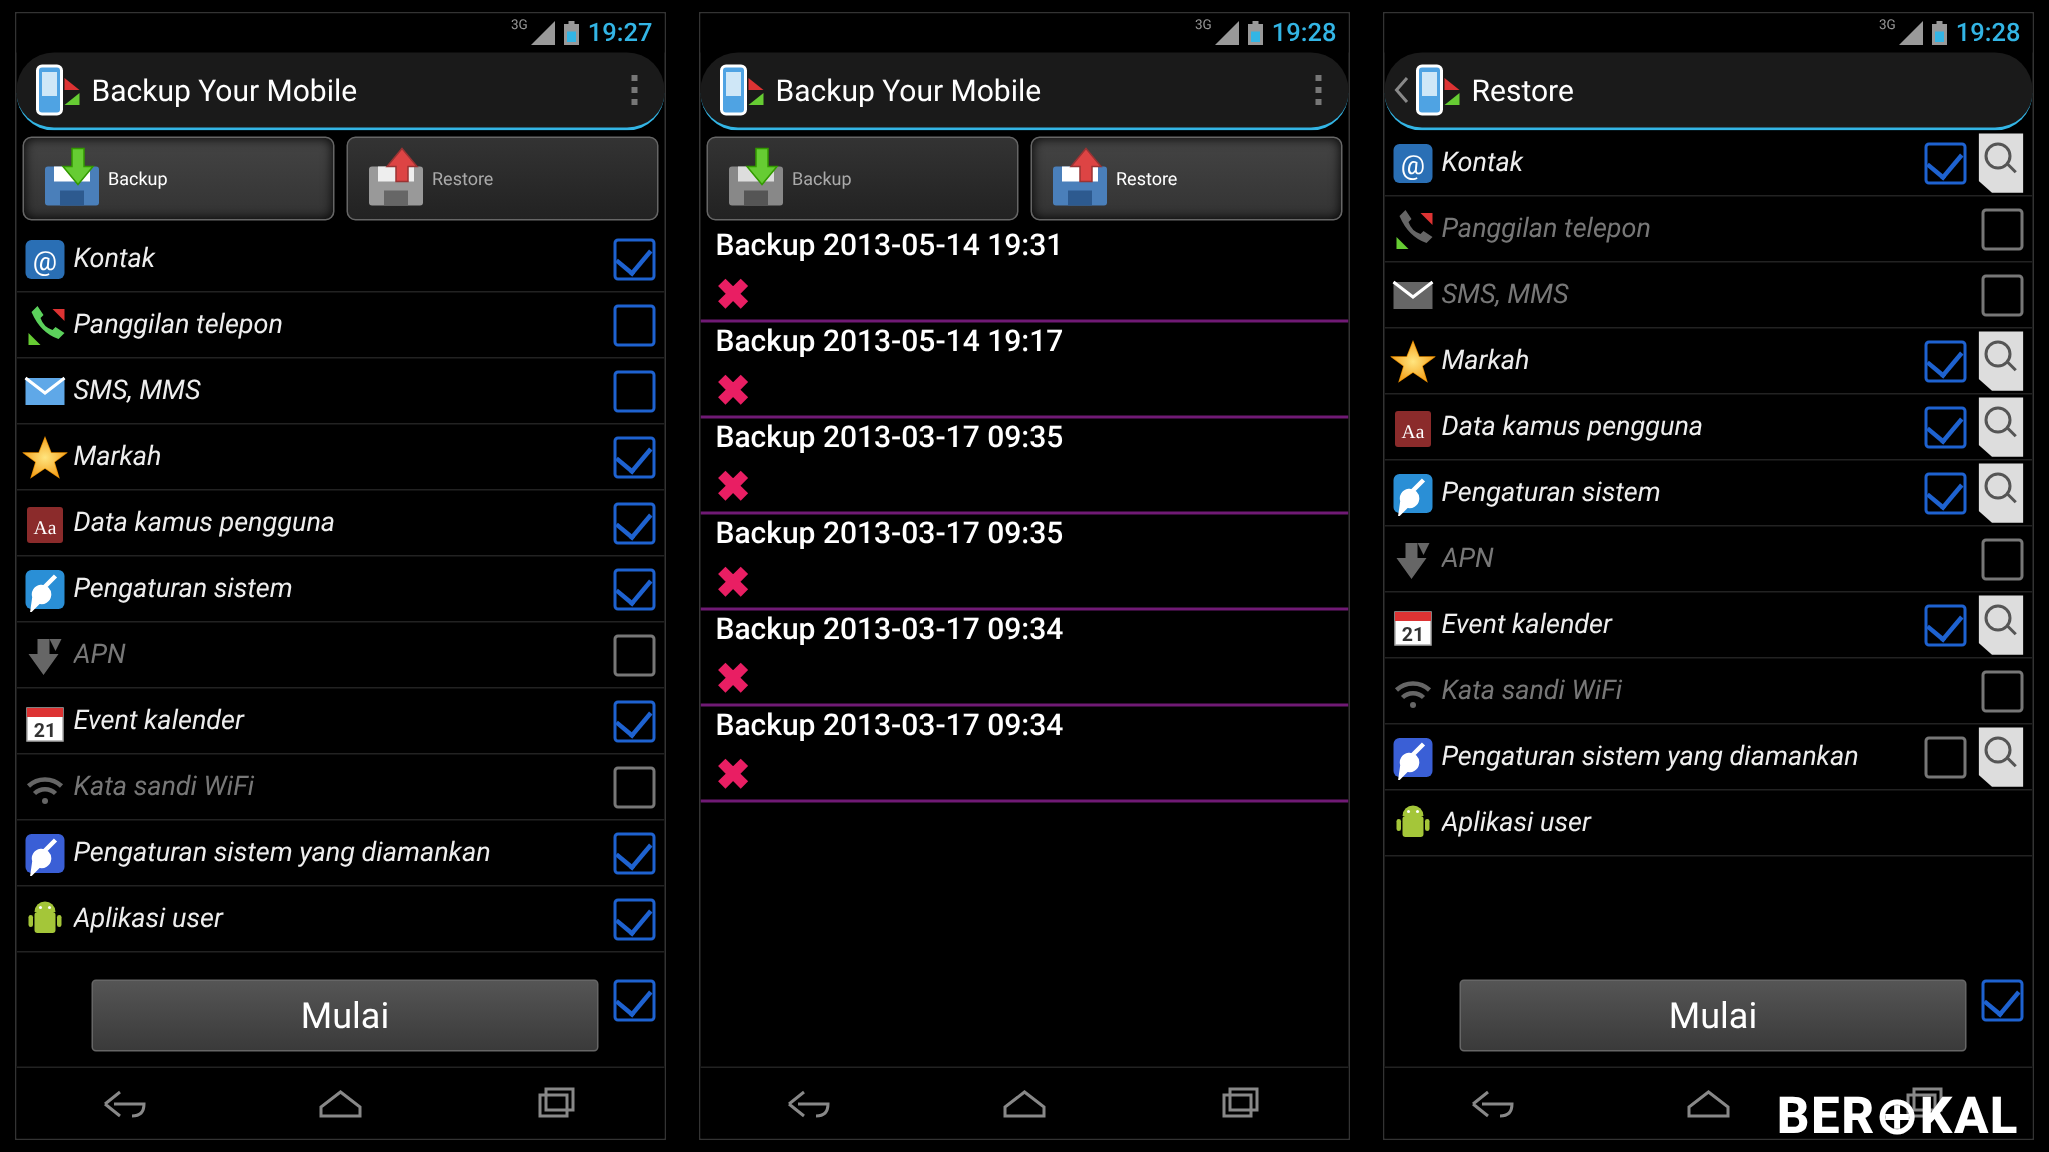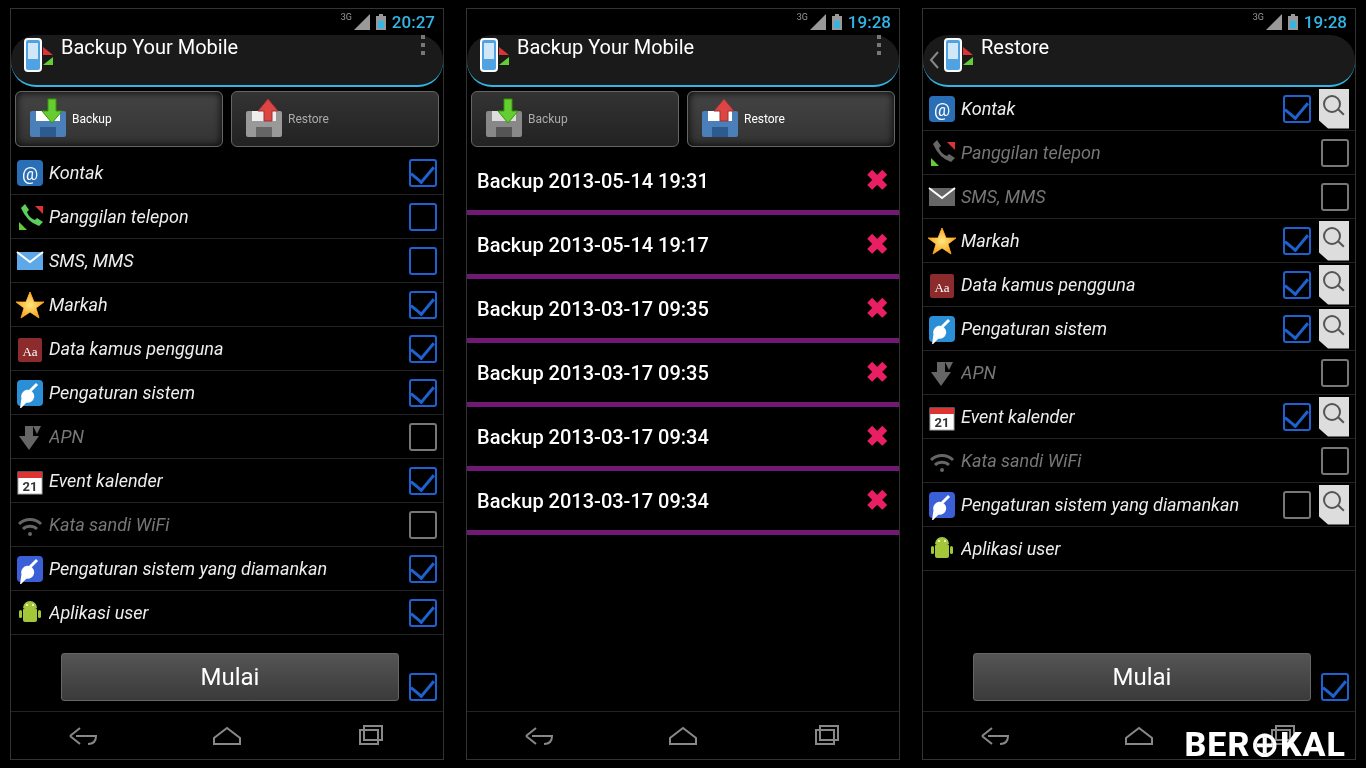--- a/index.html
+++ b/index.html
@@ -35,20 +35,21 @@
   }
   .statusbar .time { color: #33b5e5; font-weight: 500; font-size: 17px; }
   .statusbar svg { display:block; }
   .sup3g { font-size:9px; color:#999; margin-right:-4px; align-self:flex-start; padding-top:3px;}
   
   .actionbar {
     height: 52px;
     background: #1a1a1a;
     border-bottom: 2px solid #33b5e5;
     display: flex;
+    align-items: center;
     padding: 0 8px 0 6px;
     color: #fff;
     border-radius: 25px;
   }
   .actionbar .app-icon { width: 40px; height: 40px; display:flex; align-items:center; justify-content:center; }
   .actionbar .app-title { font-size: 20px; margin-left: 4px; flex: 1; }
   .overflow { width: 24px; display:flex; flex-direction:column; align-items:center; gap:4px; }
   .overflow span { width:4px; height:4px; background:#777; }
   
   .back-caret { width:10px; display:flex; align-items:center; justify-content:center; margin-right:-2px;}
@@ -127,40 +128,41 @@
     content:"";
     position:absolute;
     left:18px; top:22px;
     width:8px; height:2px;
     background:#555;
     transform:rotate(45deg);
   }
   
   .brow {
     height:64px;
-    border-bottom:5px solid #701a75;
+    border-bottom:2px solid #701a75;
     display:flex;
-    align-items:center;
+    align-items:flex-start;
     padding:0 10px;
     color:#fff;
     font-size:20px;
     font-weight:500;
+    flex-direction:column;
   }
   .brow .bx {
     font-size:28px;
     color:#e91e63;
     font-weight:bold;
     cursor:pointer;
   }
   .brow .blabel { flex:1; }
   
   .bottom {
     padding: 10px 6px;
     display:flex;
-    align-items:flex-end;
+    align-items:flex-start;
     gap:10px;
   }
   .btn-start {
     flex:1;
     height:48px;
     background: linear-gradient(#555,#3a3a3a);
     border:1px solid #666;
     border-radius:3px;
     color:#fff;
     font-size:24px;
@@ -202,21 +204,21 @@
   <div class="statusbar">
     <span class="sup3g">3G</span>
     <svg width="16" height="16">
         <polygon points="0,16 16,16 16,0" fill="#999"></polygon>
       </svg>
     <svg width="10" height="16">
         <rect x="0" y="2" width="10" height="14" fill="#999"></rect>
         <rect x="3" y="0" width="4" height="2" fill="#999"></rect>
         <rect x="2" y="7" width="6" height="7" fill="#33b5e5"></rect>
       </svg>
-    <span class="time">20:27</span>
+    <span class="time">19:27</span>
   </div>
   <div class="actionbar">
     <div class="app-icon">
       <svg width="36" height="36">
           <rect x="6" y="2" width="16" height="32" rx="3" fill="#4fa3e3" stroke="#fff" stroke-width="2"></rect>
           <rect x="9" y="6" width="10" height="16" fill="#cfe7f7"></rect>
           <polygon points="24,10 34,18 24,18" fill="#d33"></polygon>
           <polygon points="34,20 24,28 34,28" fill="#6c3"></polygon>
         </svg>
     </div>

